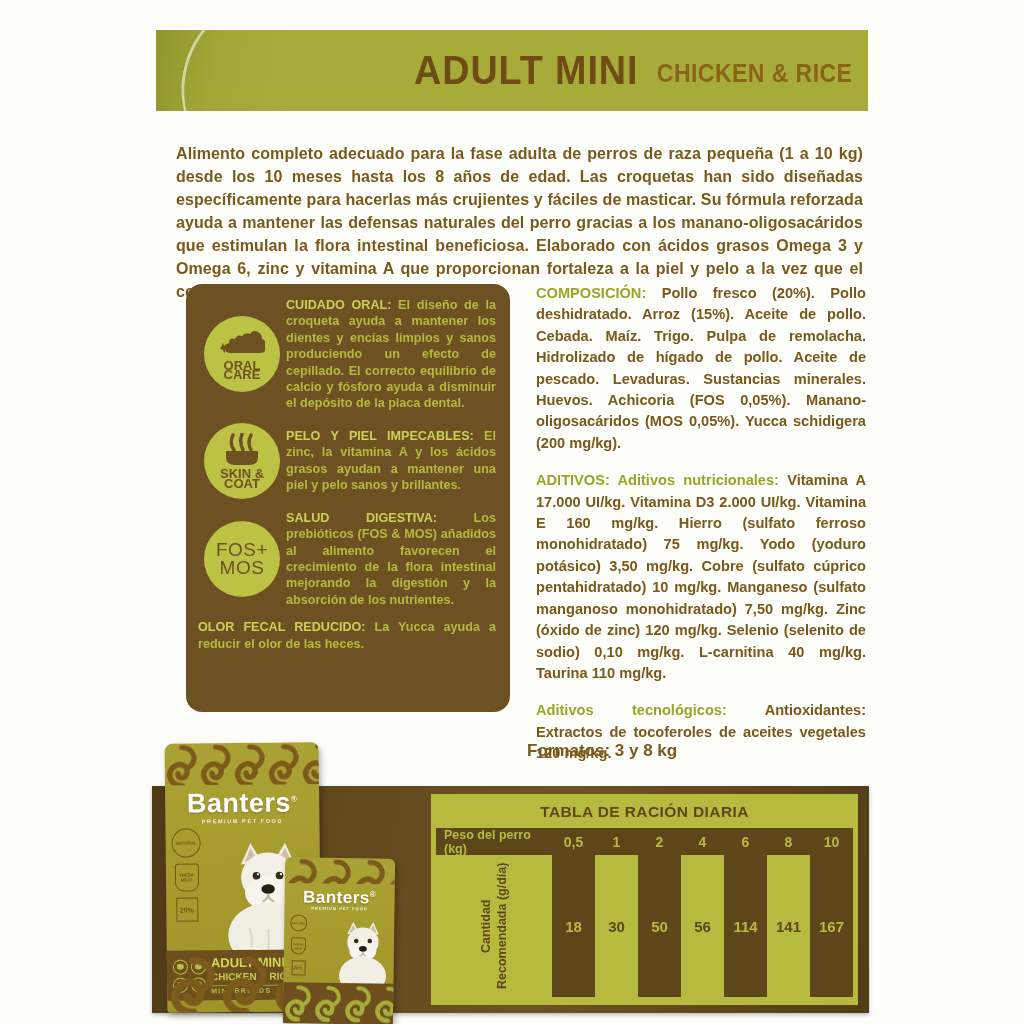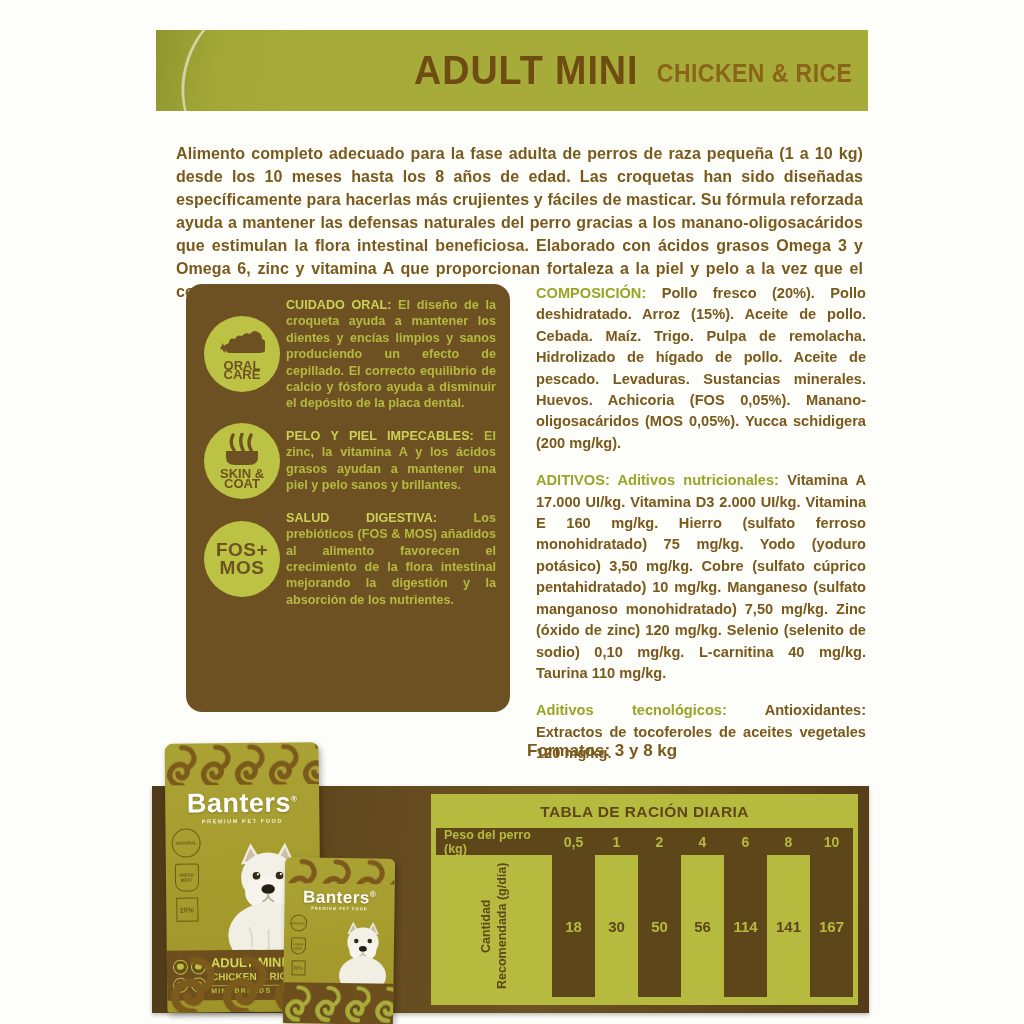--- a/index.html
+++ b/index.html
@@ -22,21 +22,21 @@
 
   
   .panel{position:absolute;left:186px;top:284px;width:324px;height:428px;background:#6e5123;
     border-radius:16px;box-sizing:border-box;padding:13px 14px 8px 12px;overflow:hidden;}
   .benefit{display:flex;align-items:center;margin-bottom:11px;}
   .icon-col{flex:0 0 88px;display:flex;justify-content:center;}
   .circle{width:76px;height:76px;border-radius:50%;background:#bcc244;color:#6e5123;
     display:flex;flex-direction:column;align-items:center;justify-content:center;text-align:center;flex:none;}
   .circle svg{display:block;}
   .badge-label{font-size:13px;font-weight:700;line-height:9.5px;letter-spacing:0;margin-top:2px;white-space:pre-line;}
-  .fosmos{font-size:19px;font-weight:700;line-height:18px;letter-spacing:.5px;}
+  .fosmos{font-size:19px;font-weight:400;line-height:18px;letter-spacing:.5px;}
   .btext{flex:1;font-size:12.6px;line-height:16.4px;color:#b4ba40;text-align:justify;font-weight:600;}
   .bhead{font-weight:800;color:#cbd156;}
 
   
   .rcol{position:absolute;left:536px;top:267px;width:330px;}
   .section{margin:16px 0 9px;font-size:14.6px;line-height:21.4px;color:#7a591c;font-weight:700;text-align:justify;}
   .shead{color:#9aa528;font-weight:800;}
 
   
   .formats{position:absolute;left:527px;top:741px;font-size:17px;font-weight:800;color:#7a591c;}
@@ -182,20 +182,21 @@
           <div class="fosmos">
             <div>FOS+</div>
             <div>MOS</div>
           </div>
         </div>
       </div>
       <div class="btext"><span class="bhead">SALUD DIGESTIVA:</span> <span>Los prebióticos (FOS &amp; MOS) añadidos al alimento favorecen el crecimiento de la flora intestinal mejorando la digestión y la absorción de los nutrientes.</span></div>
     </div>
 
     <div class="benefit">
+      <div class="btext"><span class="bhead">OLOR FECAL REDUCIDO:</span> <span>La Yucca ayuda a reducir el olor de las heces.</span></div>
     </div>
 
   </div>
 
   <div class="rcol">
     <p class="section"><span class="shead">COMPOSICIÓN:</span> <span>Pollo fresco (20%). Pollo deshidratado. Arroz (15%). Aceite de pollo. Cebada. Maíz. Trigo. Pulpa de remolacha. Hidrolizado de hígado de pollo. Aceite de pescado. Levaduras. Sustancias minerales. Huevos. Achicoria (FOS 0,05%). Manano-oligosacáridos (MOS 0,05%). Yucca schidigera (200 mg/kg).</span></p>
     <p class="section"><span class="shead">ADITIVOS: Aditivos nutricionales:</span> <span>Vitamina A 17.000 UI/kg. Vitamina D3 2.000 UI/kg. Vitamina E 160 mg/kg. Hierro (sulfato ferroso monohidratado) 75 mg/kg. Yodo (yoduro potásico) 3,50 mg/kg. Cobre (sulfato cúprico pentahidratado) 10 mg/kg. Manganeso (sulfato manganoso monohidratado) 7,50 mg/kg. Zinc (óxido de zinc) 120 mg/kg. Selenio (selenito de sodio) 0,10 mg/kg. L-carnitina 40 mg/kg. Taurina 110 mg/kg.</span></p>
     <p class="section"><span class="shead">Aditivos tecnológicos:</span> <span>Antioxidantes: Extractos de tocoferoles de aceites vegetales 120 mg/kg.</span></p>
   </div>
 

